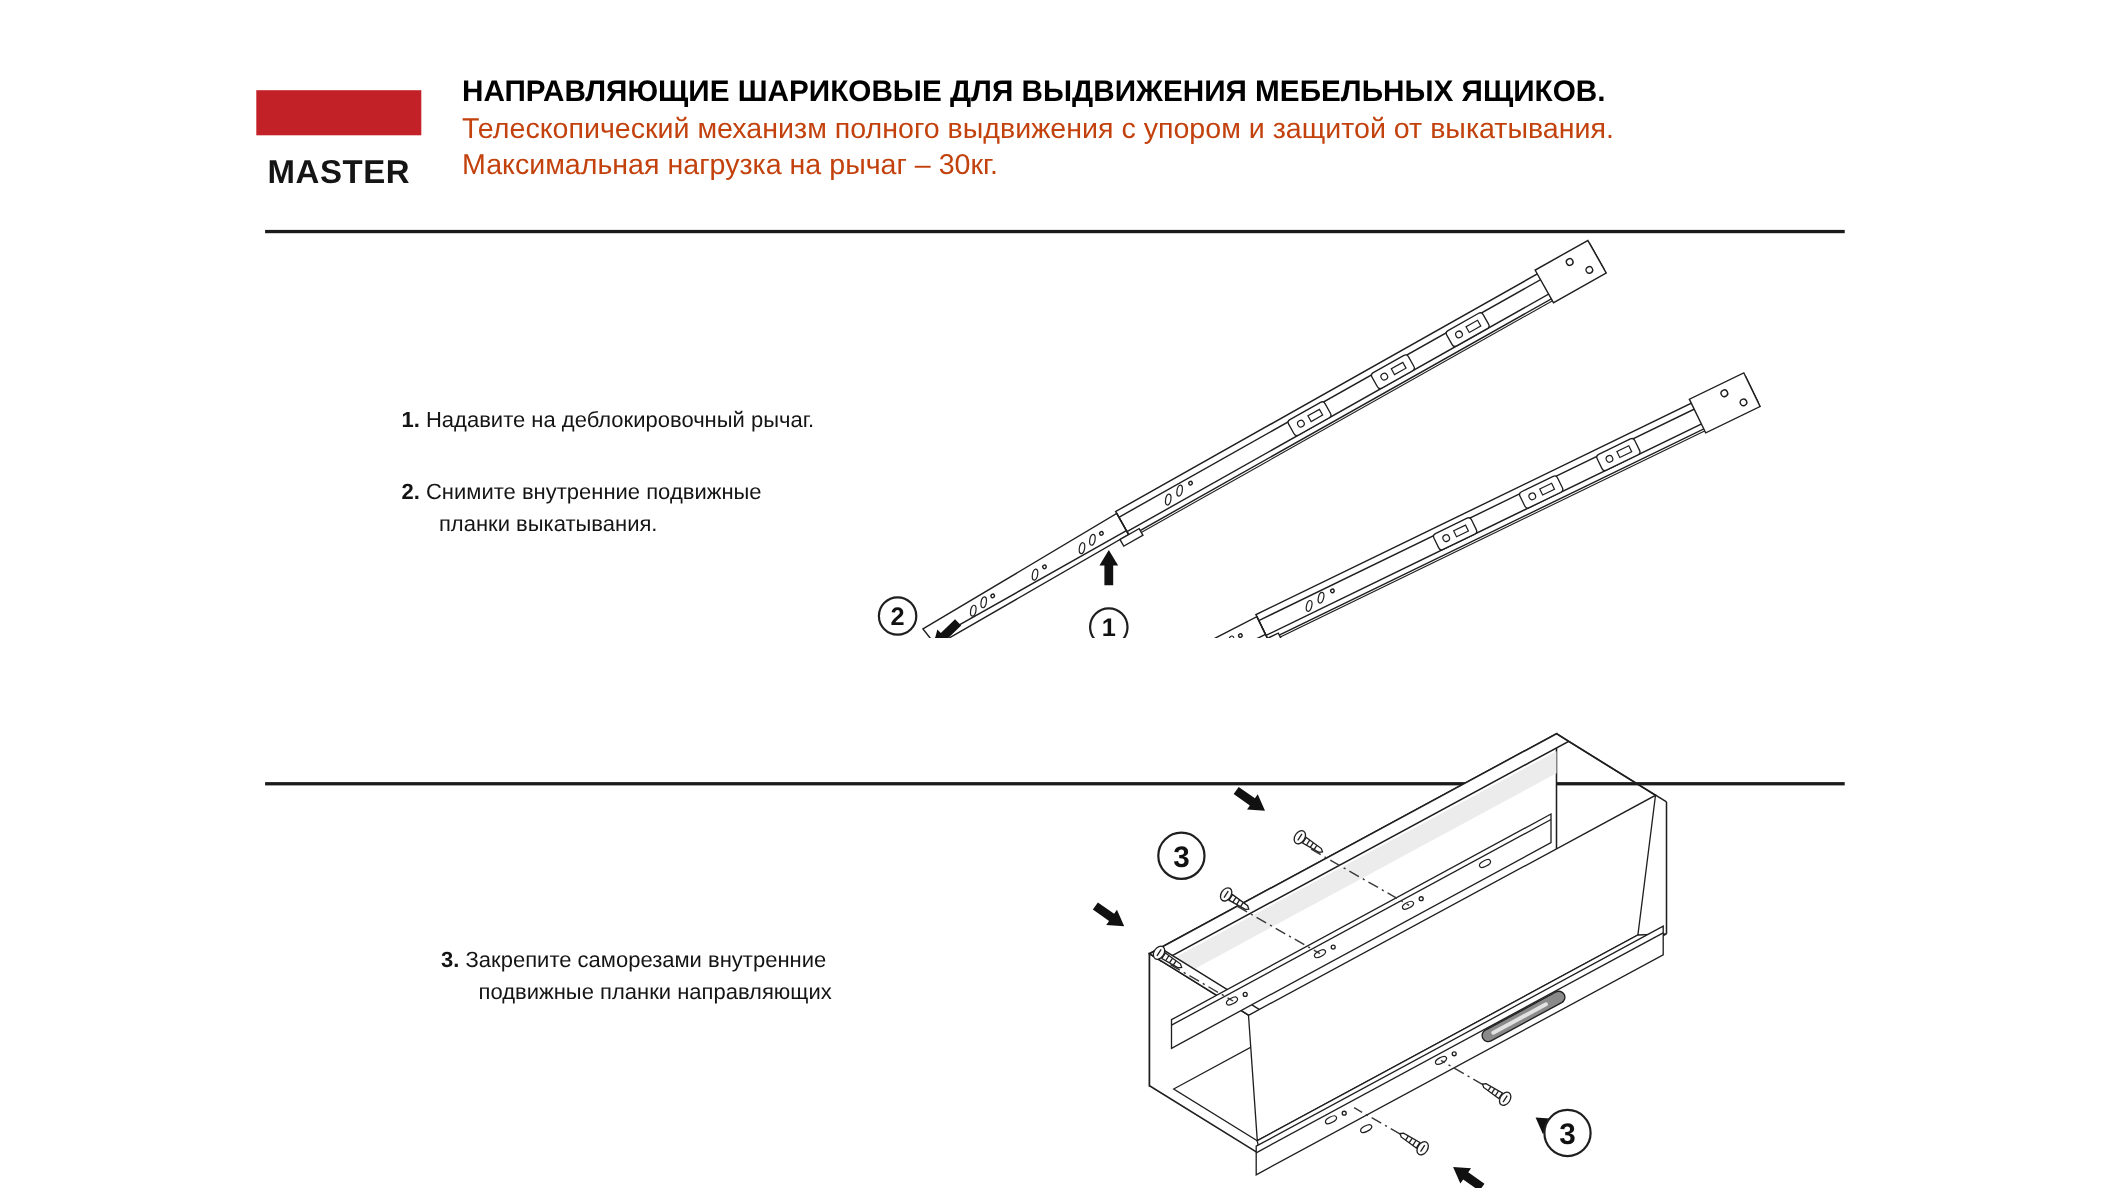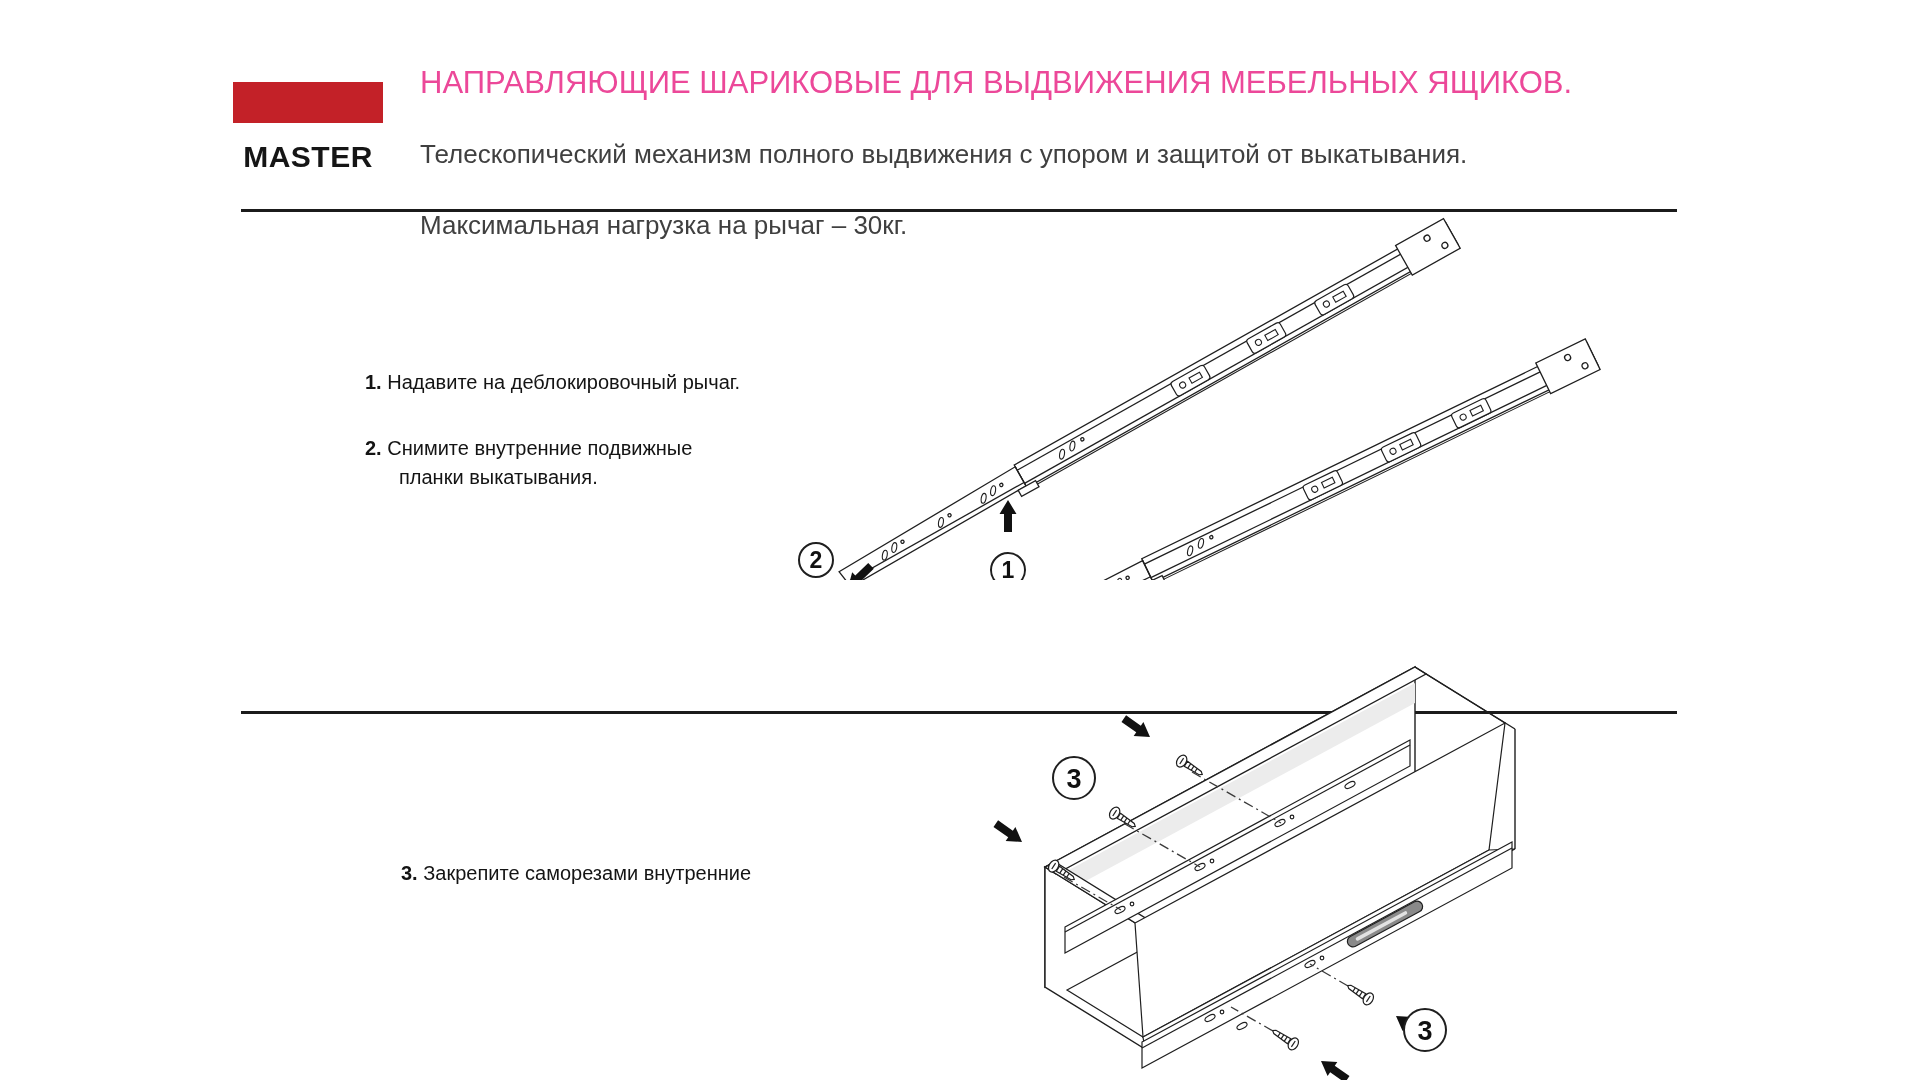--- a/index.html
+++ b/index.html
@@ -7,22 +7,22 @@
   .page {
     position: relative; width: 1920px; height: 1080px; background: #fff;
     font-family: "Liberation Sans", sans-serif; color: var(--ink, #1a1a1a);
     overflow: hidden;
   }
   .abs { position: absolute; }
   .brand-rect { left: 233px; top: 82px; width: 150px; height: 41px; background: var(--brand-red, #c32128); }
   .brand-label { left: 233px; top: 140px; width: 150px; text-align: center;
     font-size: 30px; font-weight: bold; letter-spacing: 0.5px; color: #151515; }
   .head-text { left: 420px; top: 66px; width: 1260px; }
-  .head-title { font-size: 31px; font-weight: normal; line-height: 34px; color: #ec4899; }
-  .head-sub { font-size: 26px; line-height: 33px; color: #404040; margin-top: 38px; }
+  .head-title { font-size: 27px; font-weight: bold; line-height: 34px; color: #000000; }
+  .head-sub { font-size: 26px; line-height: 33px; color: #c2410c; }
   .divider { left: 241px; width: 1436px; height: 3px; background: #1b1b1b; }
   .divider-1 { top: 209px; }
   .divider-2 { top: 711px; }
   .step { font-size: 20px; line-height: 29px; color: #141414; }
   .step .num { font-weight: bold; }
   .step-cont { padding-left: 34px; }
   .step-1 { left: 365px; top: 368px; }
   .step-2 { left: 365px; top: 434px; }
   .step-3 { left: 365px; top: 859px; margin-left: 36px; }
   svg { display: block; }
@@ -52,20 +52,21 @@
     <span>Надавите на деблокировочный рычаг.</span>
   </div>
   <div class="abs step step-2">
     <div><span class="num">2.</span>
       <span>Снимите внутренние подвижные</span></div>
     <div class="step-cont">планки выкатывания.</div>
   </div>
   <div class="abs step step-3">
     <div><span class="num">3.</span>
       <span>Закрепите саморезами внутренние</span></div>
+    <div class="step-cont">подвижные планки направляющих</div>
   </div>
 
   <svg class="abs" style="left:200px; top:180px;" width="1480" height="400" viewBox="0 0 1480 400">
     <defs>
       <g id="arrowUp">
         <polygon points="0,0 -8.5,14 -4,14 -4,32 4,32 4,14 8.5,14" fill="#111" stroke="none"></polygon>
       </g>
       <g id="holeA">
         <ellipse rx="5" ry="2.4" transform="rotate(-52)" fill="#fff" stroke="#1f1f1f" stroke-width="1.1"></ellipse>
       </g>

